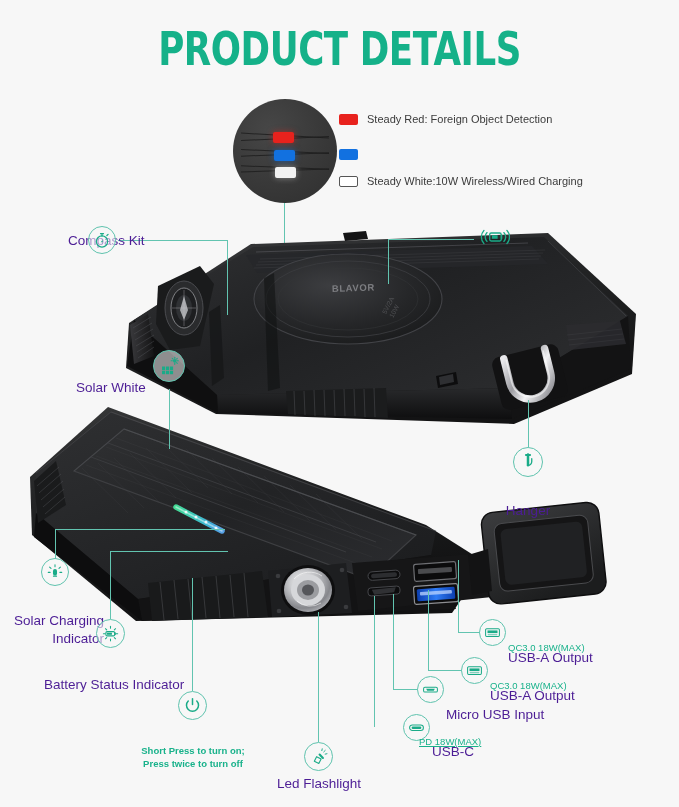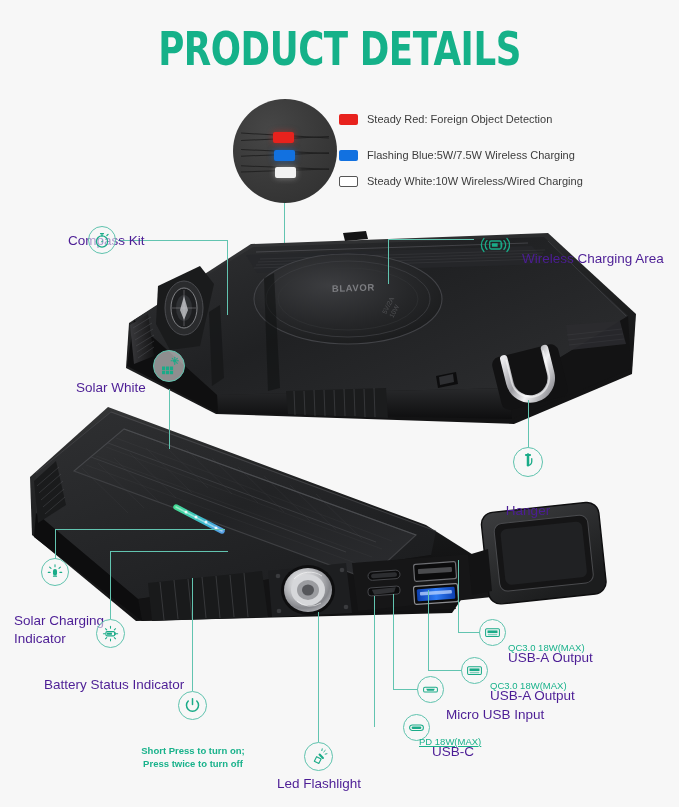--- a/index.html
+++ b/index.html
@@ -77,21 +77,20 @@
     </div>
 
     <div class="ln lnv abs" style="left:272px;top:203px;height:40px;"></div>
 
     <div class="abs legrow" style="left:327px;top:113px;">
       <span class="legsw" style="background:#e8221d;"></span>
       <span class="legtx">Steady Red: Foreign Object Detection</span>
     </div>
     <div class="abs legrow" style="left:327px;top:149px;">
       <span class="legsw" style="background:#1271e0;"></span>
-      <span class="legtx">Flashing Blue:5W/7.5W Wireless Charging</span>
     </div>
     <div class="abs legrow" style="left:327px;top:175px;">
       <span class="legsw" style="background:#ffffff;border:1px solid #555;box-sizing:border-box;"></span>
       <span class="legtx">Steady White:10W Wireless/Wired Charging</span>
     </div>
   </div>
 
   <div class="dev" style="left:96px;top:228px;width:560px;height:205px;">
     <svg width="560" height="205" viewBox="0 0 560 205">
       <defs>
@@ -409,21 +408,20 @@
       <svg width="30" height="22" viewBox="0 0 34 22" fill="none" stroke="#1aab88" stroke-width="1.5" stroke-linecap="round">
         <rect x="11" y="6.5" width="13" height="9" rx="1.6"></rect>
         <rect x="13.5" y="9" width="6.5" height="4" fill="#1aab88" stroke="none"></rect>
         <path d="M24.5 9 v4"></path>
         <path d="M8 6 a7 7 0 0 0 0 10"></path>
           <path d="M4.5 3.5 a11 11 0 0 0 0 15"></path>
         <path d="M27 6 a7 7 0 0 1 0 10"></path>
           <path d="M30.5 3.5 a11 11 0 0 1 0 15"></path>
       </svg>
     </span>
-    <span class="lbl">Wireless Charging Area</span>
   </div>
 
   <div class="abs lbl" style="left:76px;top:355px;">Solar White</div>
   <div class="bub" style="left:153px;top:350px;width:32px;height:32px;">
     <svg width="21" height="21" viewBox="0 0 24 24" fill="none" stroke="#1aab88" stroke-width="1.3">
       <g fill="#1aab88" stroke="none">
         <rect x="3.5" y="12" width="3.6" height="4"></rect>
           <rect x="8" y="12" width="3.6" height="4"></rect>
         <rect x="12.5" y="12" width="3.6" height="4"></rect>
         <rect x="3.5" y="16.8" width="3.6" height="4"></rect>
@@ -458,21 +456,21 @@
       <path d="M10 17.6 h4" stroke-width="1.6"></path>
       <g stroke-width="1.4">
         <path d="M12 2.4 v2.6"></path>
           <path d="M4.8 5.4 l1.9 1.9"></path>
           <path d="M19.2 5.4 l-1.9 1.9"></path>
         <path d="M3 12.5 h2.5"></path>
           <path d="M18.5 12.5 h2.5"></path>
       </g>
     </svg>
   </div>
-  <div class="abs lbl" style="left:14px;top:588px;line-height:1.35;">
+  <div class="abs lbl" style="left:14px;top:588px;line-height:1.35;text-align:right;">
     <div>Solar Charging</div>
     <div>Indicator</div>
   </div>
 
   <div class="bub" style="left:96px;top:619px;width:29px;height:29px;">
     <svg width="19" height="19" viewBox="0 0 24 24" fill="none" stroke="#1aab88" stroke-width="1.4" stroke-linecap="round">
       <rect x="6.2" y="9.6" width="11" height="5.4" rx="1.4"></rect>
       <rect x="7.6" y="11" width="6.2" height="2.6" fill="#1aab88" stroke="none"></rect>
       <path d="M18 11.2 v2.2"></path>
       <g stroke-width="1.3">

